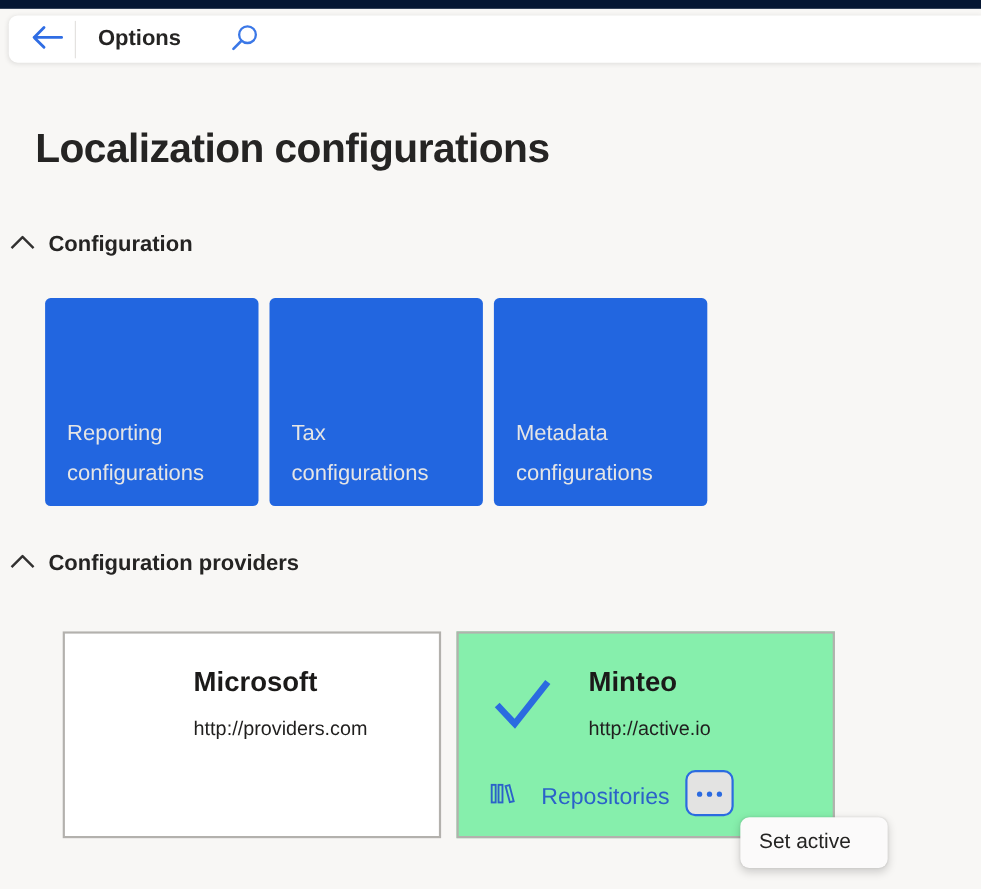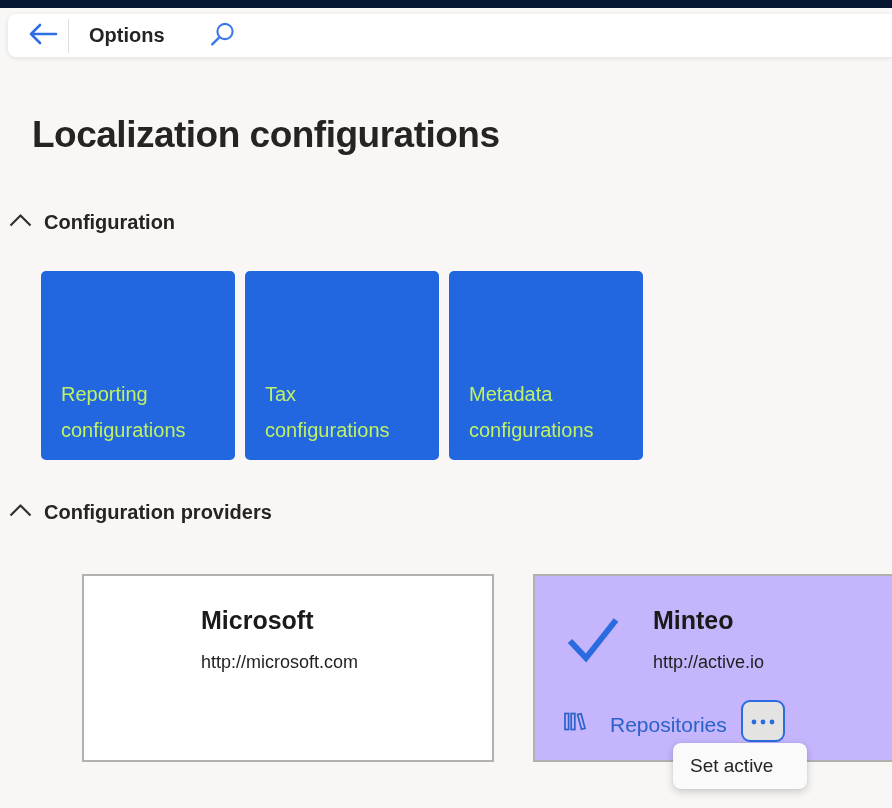--- a/index.html
+++ b/index.html
@@ -49,39 +49,38 @@
   .section-header.s2 { top:501px; }
   .section-label { font-size:20px; font-weight:700; color:#252423; }
   .tiles {
     position:absolute; left:41px; top:271px;
     display:flex; gap:10px;
   }
   .tile {
     width:194px; height:189px;
     background:#2266e0;
     border-radius:5px;
-    color:#bef264;
+    color:#e5e5e5;
     display:flex; align-items:flex-end;
     padding:0 22px 12px 20px;
     font-size:20px; line-height:36px;
     cursor:pointer;
   }
   .providers {
     position:absolute; left:57px; top:574px;
     display:flex; gap:14px;
   }
   .provider-card {
-    width:412px; height:188px;
+    width:344px; height:188px;
     background:#ffffff;
     border:2px solid #b3b1ad;
     position:relative;
     cursor:pointer;
-    margin-left:25px;
-  }
-  .provider-card.selected { background:#c4b5fd; }
+  }
+  .provider-card.selected { background:#86efac; }
   .provider-title {
     position:absolute; left:117px; top:30px;
     font-size:25px; font-weight:700; color:#1b1a19;
   }
   .provider-url {
     position:absolute; left:117px; top:76px;
     font-size:18px; color:#201f1e;
   }
   .check-icon { position:absolute; left:30px; top:38px; }
   .repo-link {
@@ -169,21 +168,21 @@
       <path d="M2.5 12.5 L12.5 2.5 L22.5 12.5" stroke="#323130" stroke-width="2.2" stroke-linejoin="round"></path>
     </svg>
   </span>
   <span class="section-label">Configuration providers</span>
 </div>
 
 <div class="providers">
 
   <div class="provider-card">
     <div class="provider-title">Microsoft</div>
-    <div class="provider-url">http://microsoft.com</div>
+    <div class="provider-url">http://providers.com</div>
   </div>
 
   <div class="provider-card selected">
     <span class="check-icon">
       <svg width="56" height="50" viewBox="0 0 56 50" fill="none">
         <path d="M5 27 L21 44 L51 6" stroke="#2b6be0" stroke-width="6" stroke-linejoin="miter"></path>
       </svg>
     </span>
     <div class="provider-title" style="left:118px;">Minteo</div>
     <div class="provider-url" style="left:118px;">http://active.io</div>

